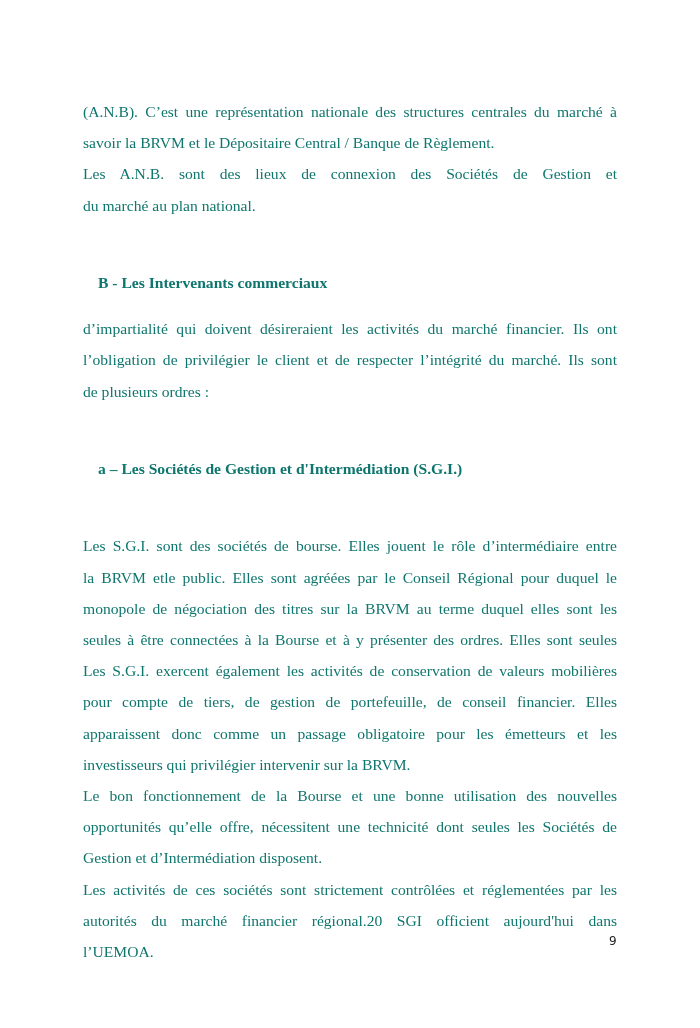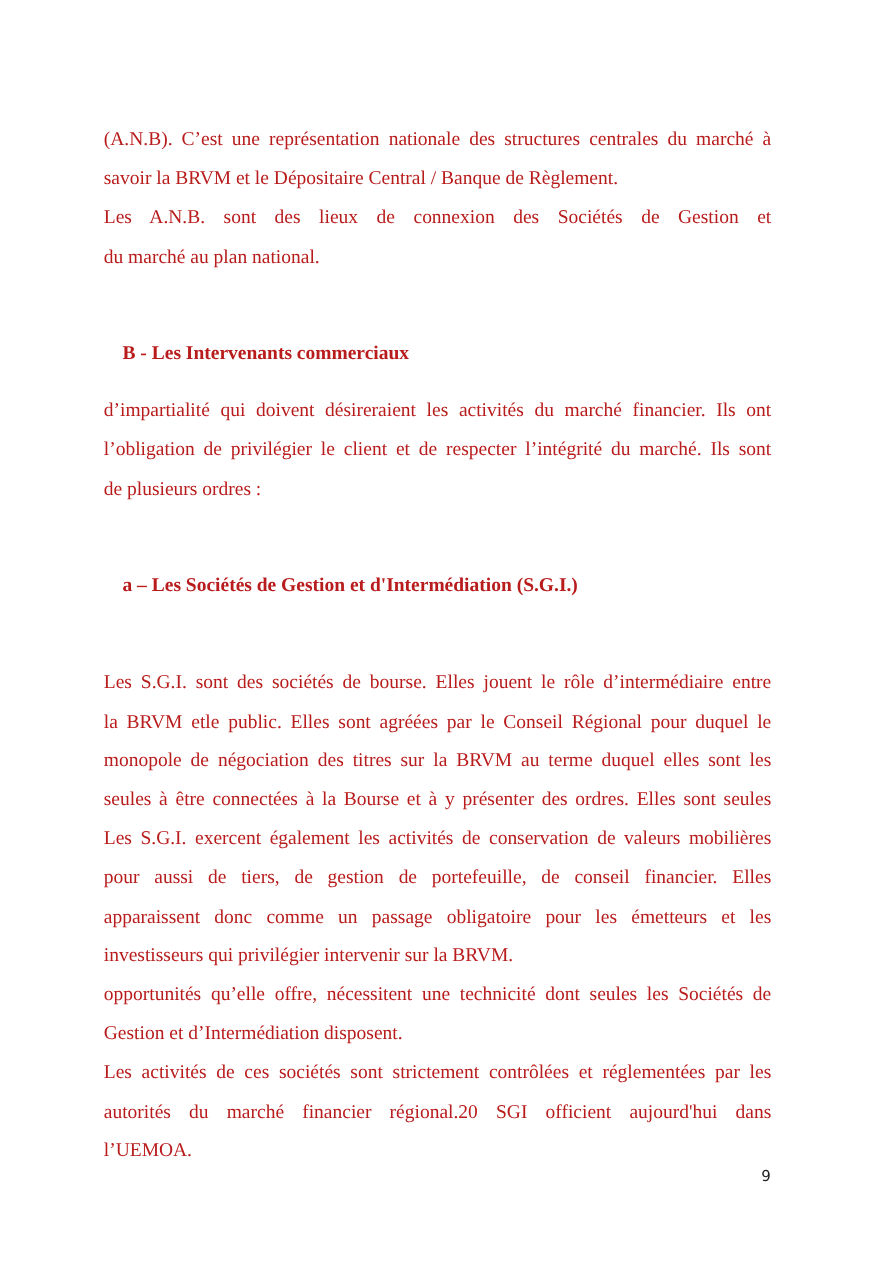--- a/index.html
+++ b/index.html
@@ -3,21 +3,21 @@
   <meta charset="utf-8">
   <style>
     html, body { margin: 0; padding: 0; background: #ffffff; }
     body { width: 700px; height: 1028px; position: relative; overflow: hidden; }
     .page {
       position: absolute; left: 0; top: 0; width: 700px; height: 1028px; background: #fff;
     }
     .content {
       position: absolute; left: 83px; top: 96px; width: 534px;
       font-family: "Liberation Serif", serif; font-size: 15.6px; line-height: 31.2px;
-      color: #b91c1c;
+      color: #0f766e;
     }
     .gap { height: 31.2px; }
     .heading { font-weight: bold; margin: 15px; }
     .page-number {
       position: absolute; left: 609px; top: 934px;
       font-family: "DejaVu Sans", sans-serif; font-size: 12px; color: #222;
     }
     .line { display: block; text-align: justify; text-align-last: justify; }
     .line.last { text-align-last: left; }
   </style>
@@ -52,25 +52,26 @@
     <div class="gap"></div>
 
     <div>
       <span class="line">Les S.G.I. sont des sociétés de bourse. Elles jouent le rôle d’intermédiaire entre</span>
       <span class="line">la BRVM etle public. Elles sont agréées par le Conseil Régional pour duquel le</span>
       <span class="line">monopole de négociation des titres sur la BRVM au terme duquel elles sont les</span>
       <span class="line">seules à être connectées à la Bourse et à y présenter des ordres. Elles sont seules</span>
     </div>
     <div>
       <span class="line">Les S.G.I. exercent également les activités de conservation de valeurs mobilières</span>
-      <span class="line">pour aussi de tiers, de gestion de portefeuille, de conseil financier. Elles</span>
+      <span class="line">pour compte de tiers, de gestion de portefeuille, de conseil financier. Elles</span>
       <span class="line">apparaissent donc comme un passage obligatoire pour les émetteurs et les</span>
       <span class="line last">investisseurs qui privilégier intervenir sur la BRVM.</span>
     </div>
     <div>
+      <span class="line">Le bon fonctionnement de la Bourse et une bonne utilisation des nouvelles</span>
       <span class="line">opportunités qu’elle offre, nécessitent une technicité dont seules les Sociétés de</span>
       <span class="line last">Gestion et d’Intermédiation disposent.</span>
     </div>
     <div>
       <span class="line">Les activités de ces sociétés sont strictement contrôlées et réglementées par les</span>
       <span class="line">autorités du marché financier régional.20 SGI officient aujourd'hui dans</span>
       <span class="line last">l’UEMOA.</span>
     </div>
 
   </div>

